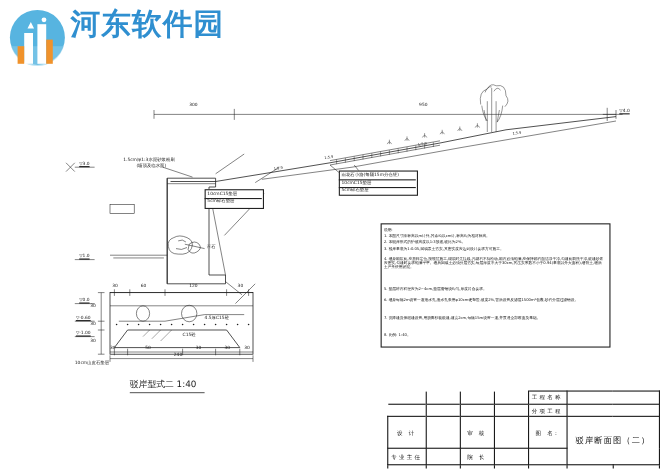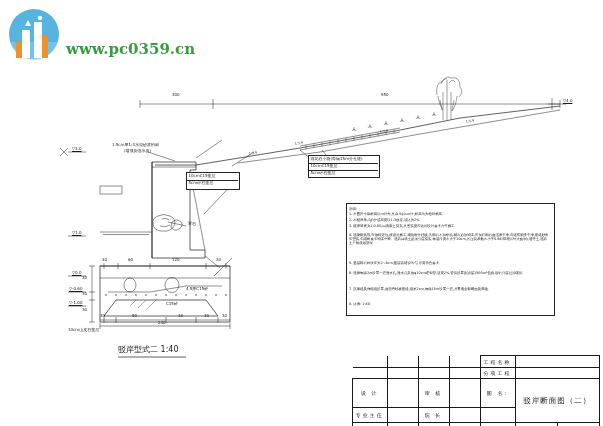--- a/index.html
+++ b/index.html
@@ -61,21 +61,21 @@
     <svg class="mark" viewBox="0 0 52 52">
       <circle cx="26" cy="26" r="25" fill="#57b4e0"></circle>
       <path d="M2 34 a25 25 0 0 0 48 0 z" fill="#8dcdeb" opacity="0.55"></path>
       <path d="M14 50 L14 22 L22 22 L22 50 Z" fill="#ffffff"></path>
       <path d="M26 50 L26 14 L34 14 L34 50 Z" fill="#ffffff"></path>
       <path d="M8 50 L8 34 L14 34 L14 50 Z" fill="#f0922b"></path>
       <path d="M34 50 L34 28 L40 28 L40 50 Z" fill="#f0922b"></path>
       <path d="M20 12 L23 18 L17 18 Z" fill="#ffffff"></path>
       <circle cx="32" cy="10" r="2.2" fill="#ffffff"></circle>
     </svg>
-    <div class="url">www.pc0359.cn</div>
+    <div class="cn">河东软件园</div>
   </div>
 
   <svg width="603" height="426" viewBox="0 0 603 426">
 
     <g>
       <line class="ln thin" x1="140" y1="104" x2="560" y2="104"></line>
       <line class="ln thin" x1="140" y1="100" x2="140" y2="108"></line>
       <line class="ln thin" x1="213" y1="99" x2="213" y2="109"></line>
       <line class="ln thin" x1="560" y1="100" x2="560" y2="108"></line>
     </g>

